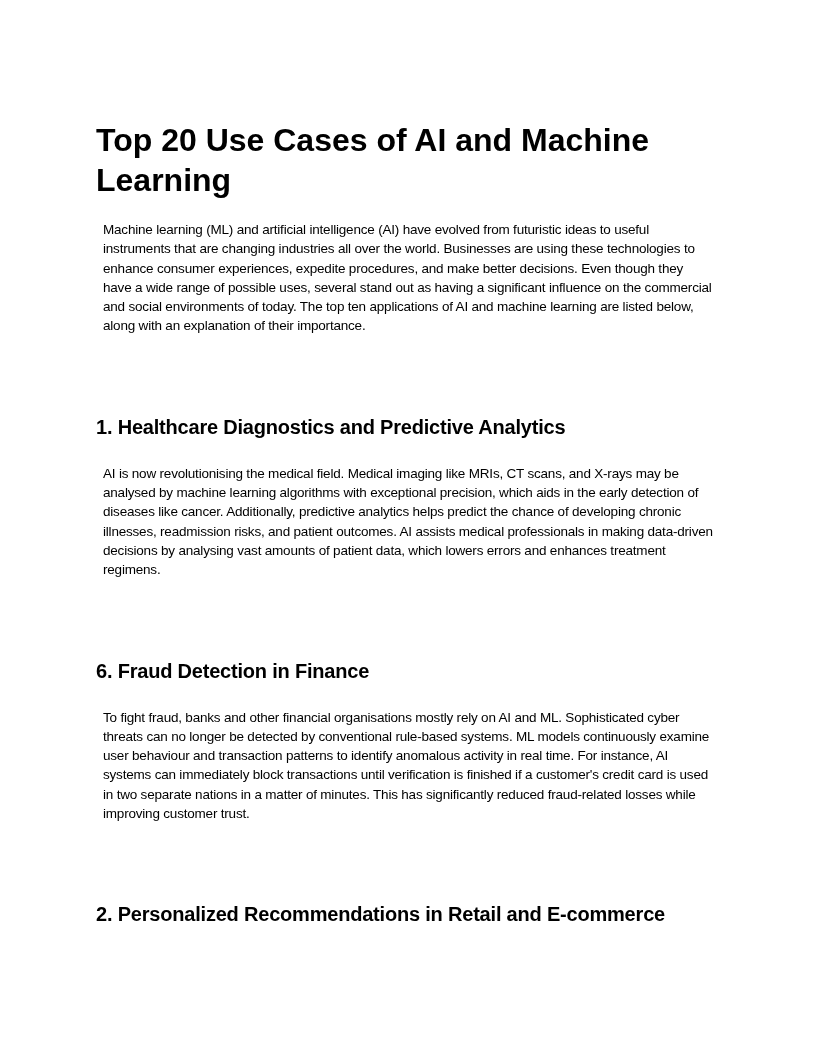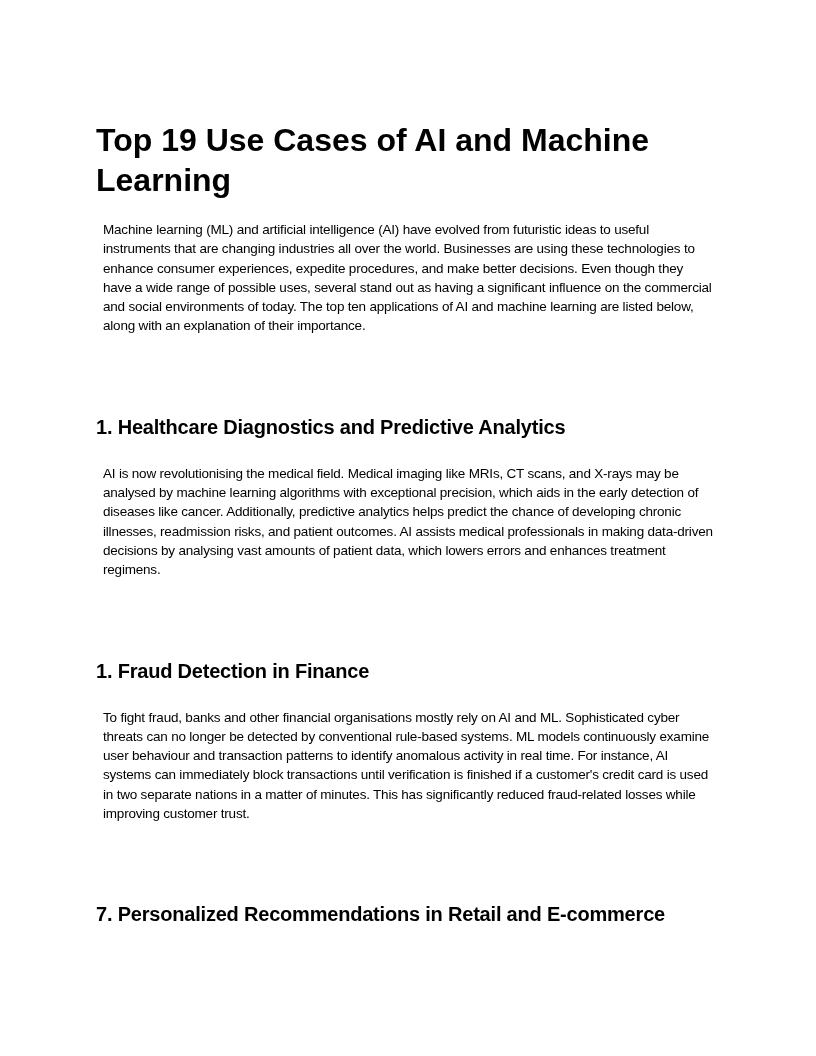--- a/index.html
+++ b/index.html
@@ -40,27 +40,27 @@
       font-weight: 700;
       margin: 76px 0 22px 0;
       color: #000000;
     }
   </style>
 </head>
 <body>
 
 <div class="page">
 
-  <h1 class="doc-title">Top 19 Use Cases of AI and Machine Learning</h1>
+  <h1 class="doc-title">Top 20 Use Cases of AI and Machine Learning</h1>
 
   <p class="body-text">Machine learning (ML) and artificial intelligence (AI) have evolved from futuristic ideas to useful instruments that are changing industries all over the world. Businesses are using these technologies to enhance consumer experiences, expedite procedures, and make better decisions. Even though they have a wide range of possible uses, several stand out as having a significant influence on the commercial and social environments of today. The top ten applications of AI and machine learning are listed below, along with an explanation of their importance.</p>
 
   <h2 class="section-heading">1. Healthcare Diagnostics and Predictive Analytics</h2>
 
   <p class="body-text">AI is now revolutionising the medical field. Medical imaging like MRIs, CT scans, and X-rays may be analysed by machine learning algorithms with exceptional precision, which aids in the early detection of diseases like cancer. Additionally, predictive analytics helps predict the chance of developing chronic illnesses, readmission risks, and patient outcomes. AI assists medical professionals in making data-driven decisions by analysing vast amounts of patient data, which lowers errors and enhances treatment regimens.</p>
 
-  <h2 class="section-heading">1. Fraud Detection in Finance</h2>
+  <h2 class="section-heading">6. Fraud Detection in Finance</h2>
 
   <p class="body-text">To fight fraud, banks and other financial organisations mostly rely on AI and ML. Sophisticated cyber threats can no longer be detected by conventional rule-based systems. ML models continuously examine user behaviour and transaction patterns to identify anomalous activity in real time. For instance, AI systems can immediately block transactions until verification is finished if a customer's credit card is used in two separate nations in a matter of minutes. This has significantly reduced fraud-related losses while improving customer trust.</p>
 
-  <h2 class="section-heading">7. Personalized Recommendations in Retail and E-commerce</h2>
+  <h2 class="section-heading">2. Personalized Recommendations in Retail and E-commerce</h2>
 
 </div>
 
 </body></html>

